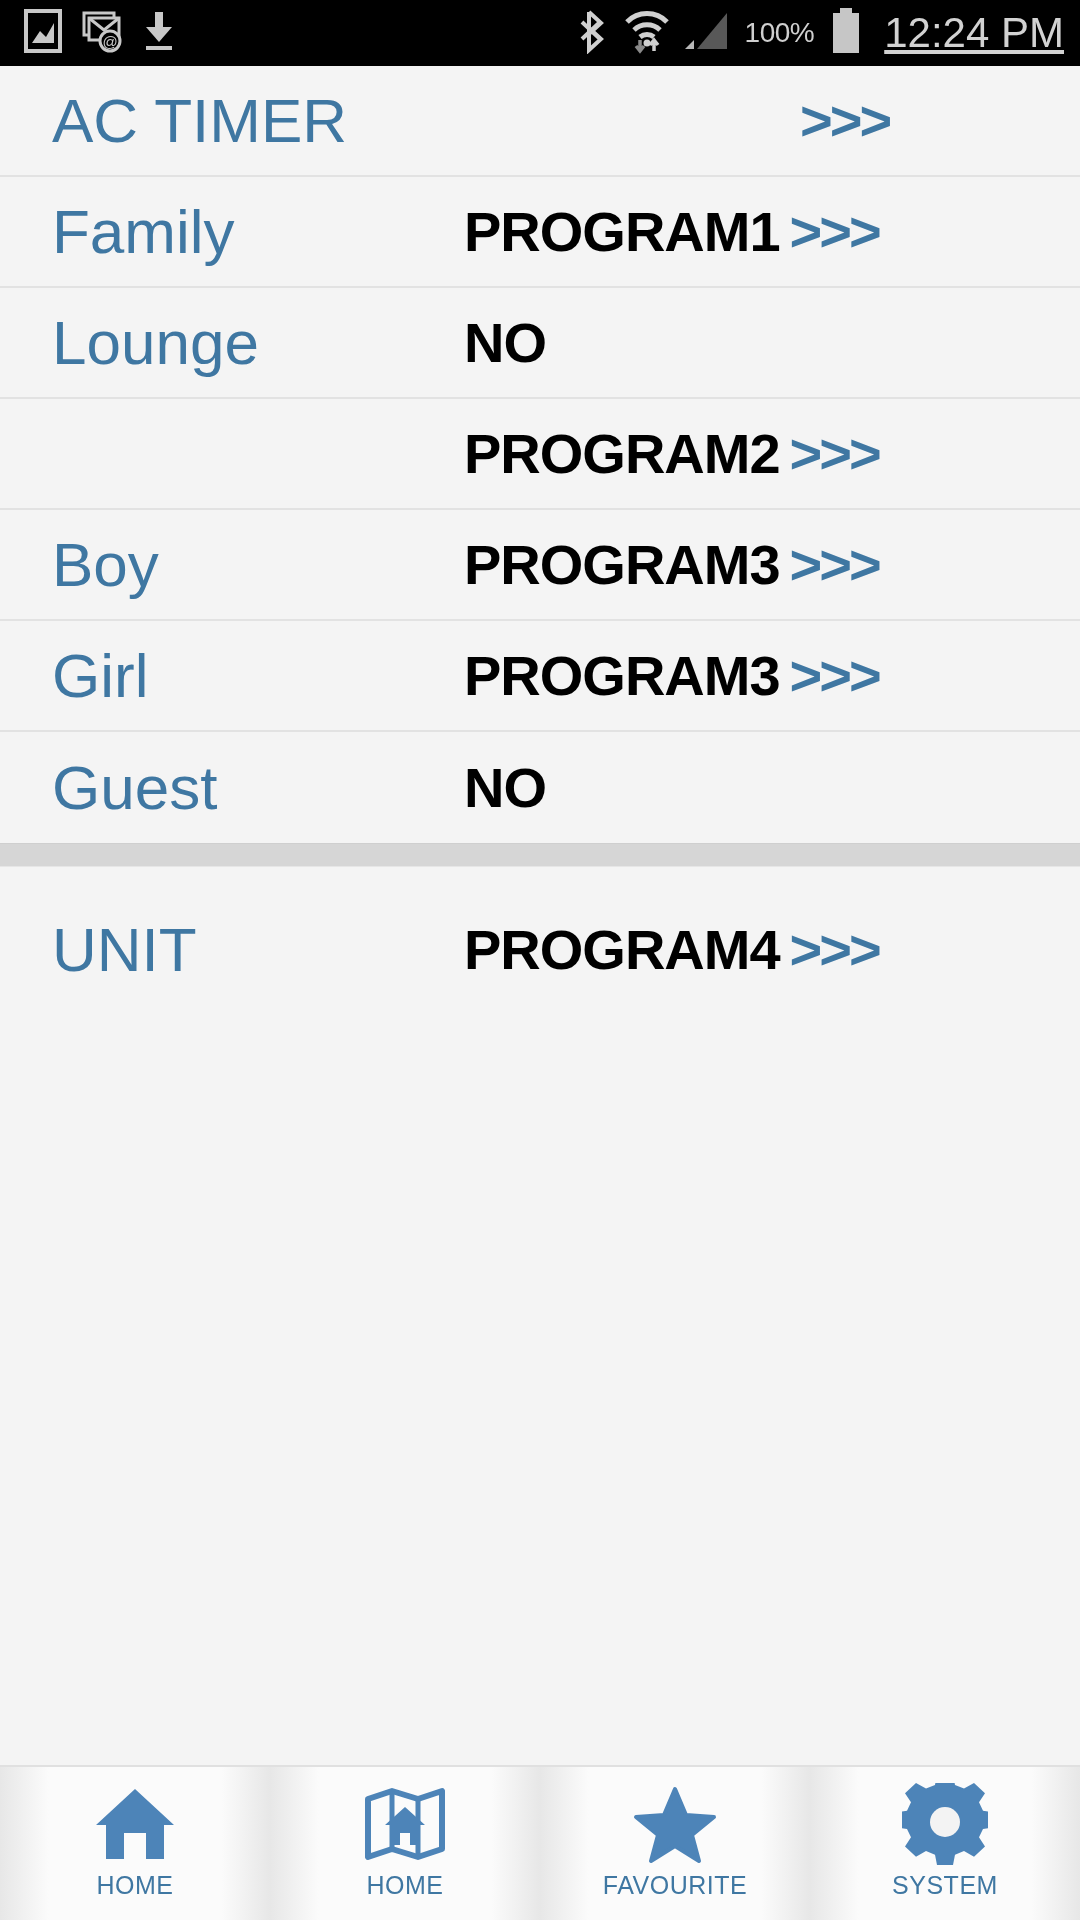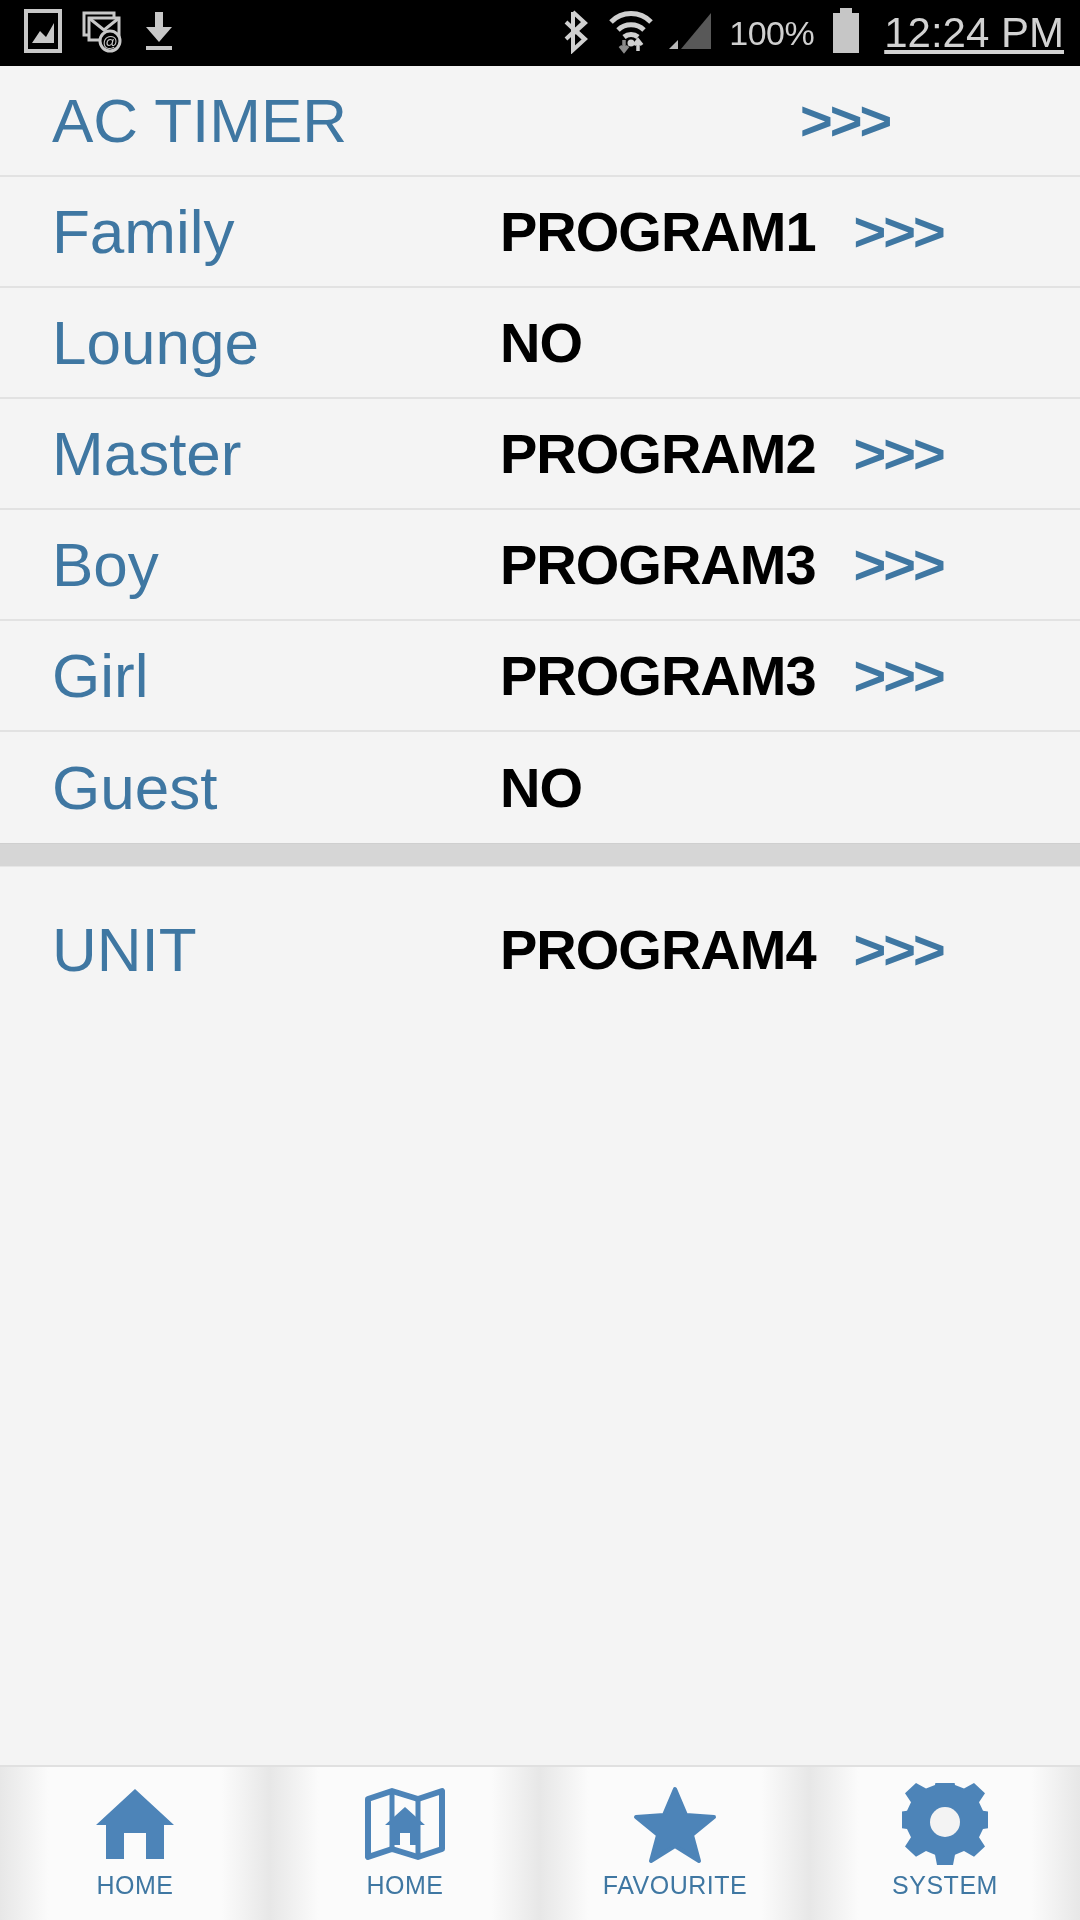--- a/index.html
+++ b/index.html
@@ -37,21 +37,21 @@
   }
   .status-spacer { flex: 1 1 auto; }
   .status-right {
     display: flex;
     align-items: center;
     gap: 14px;
   }
   .sb-icon { display: block; }
   .battery-pct {
     color: #cfcfcf;
-    font-size: 34px;
+    font-size: 28px;
     font-family: "Liberation Sans", sans-serif;
     letter-spacing: -0.5px;
   }
   .clock {
     color: #d2d2d2;
     font-size: 42px;
     font-family: "Liberation Sans", sans-serif;
     letter-spacing: 0px;
     margin-left: 6px;
     text-decoration: underline;
@@ -75,25 +75,24 @@
   }
   .row-label {
     color: #3f77a2;
     font-size: 62px;
     font-weight: 400;
     font-family: "Liberation Sans", sans-serif;
     white-space: nowrap;
   }
   .row-right {
     position: absolute;
-    left: 500px;
+    left: 464px;
     display: flex;
     align-items: baseline;
     white-space: nowrap;
-    gap: 28px;
   }
   .row-value {
     color: #000000;
     font-size: 56px;
     font-weight: bold;
     font-family: "Liberation Sans", sans-serif;
     letter-spacing: -1px;
   }
   .chev {
     color: #3f77a2;
@@ -237,21 +236,20 @@
 
     <div class="row">
       <span class="row-label">Lounge</span>
       <span class="row-right">
         <span class="row-value">NO</span>
         <span class="chev"></span>
       </span>
     </div>
 
     <div class="row">
-      <span class="row-label">Master</span>
       <span class="row-right">
         <span class="row-value">PROGRAM2</span>
         <span class="chev">&gt;&gt;&gt;</span>
       </span>
     </div>
 
     <div class="row">
       <span class="row-label">Boy</span>
       <span class="row-right">
         <span class="row-value">PROGRAM3</span>

